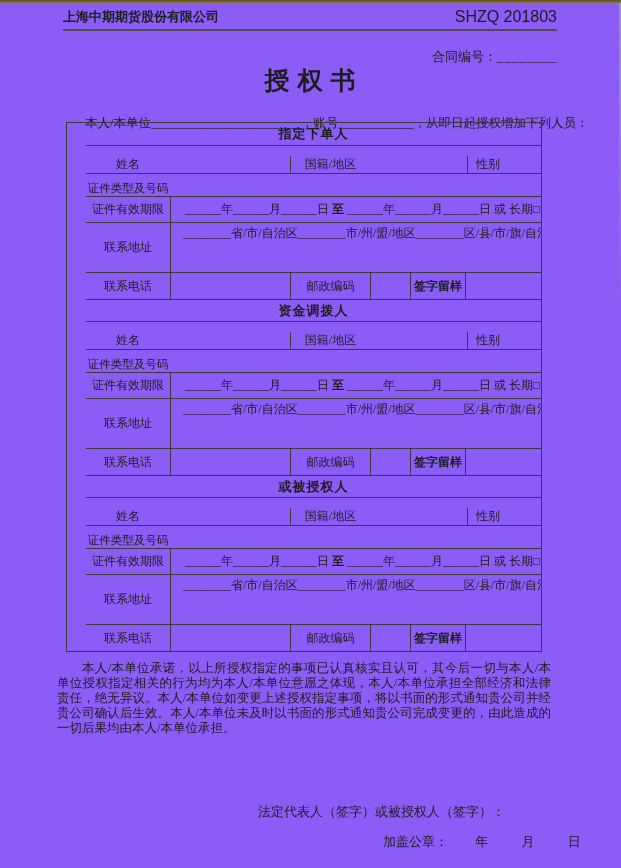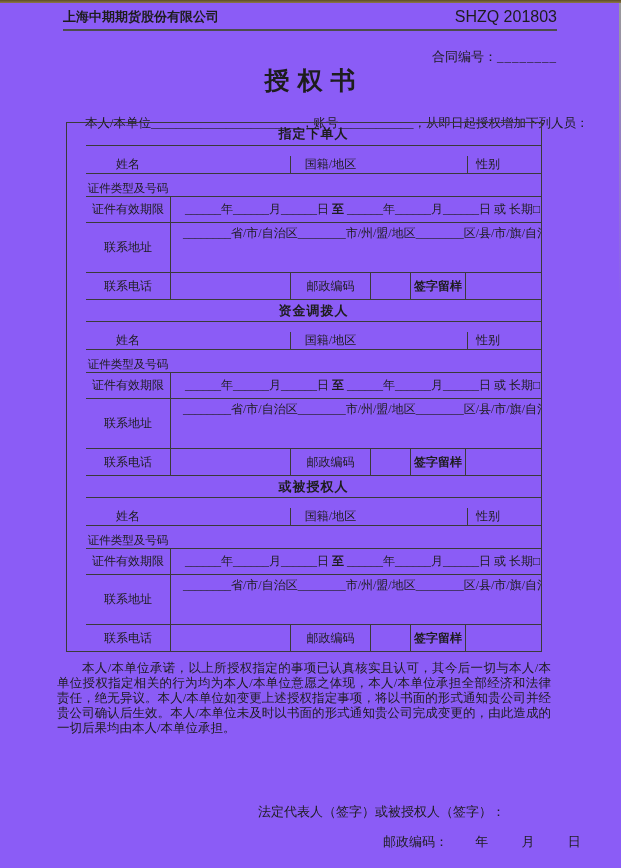--- a/index.html
+++ b/index.html
@@ -195,18 +195,18 @@
       </div>
     </div>
 
   </div>
 
   <div class="declaration">本人/本单位承诺，以上所授权指定的事项已认真核实且认可，其今后一切与本人/本单位授权指定相关的行为均为本人/本单位意愿之体现，本人/本单位承担全部经济和法律责任，绝无异议。本人/本单位如变更上述授权指定事项，将以书面的形式通知贵公司并经贵公司确认后生效。本人/本单位未及时以书面的形式通知贵公司完成变更的，由此造成的一切后果均由本人/本单位承担。</div>
 
   <div class="sign2">法定代表人（签字）或被授权人（签字）：</div>
 
   <div class="dateline">
-    <span class="d">邮政编码：</span>
+    <span class="d">加盖公章：</span>
     <span class="d y">年</span>
     <span class="d m">月</span>
     <span class="d dd">日</span>
   </div>
 </div>
 
 </body></html>

